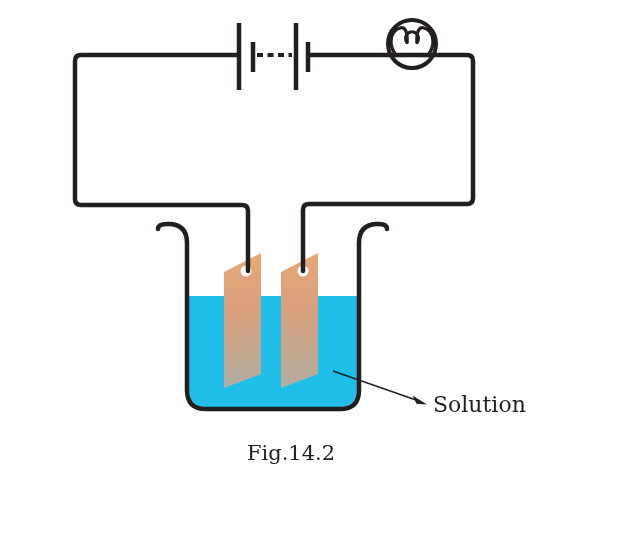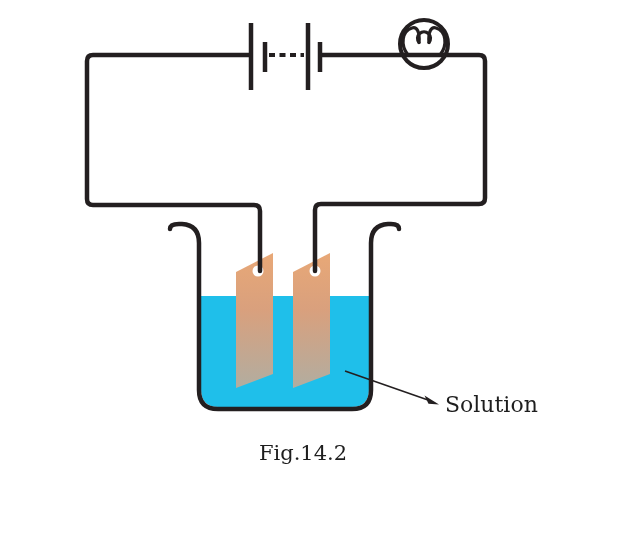--- a/index.html
+++ b/index.html
@@ -7,21 +7,20 @@
     padding: 0;
     background: #ffffff;
   }
   .stage {
     position: relative;
     width: 531px;
     height: 534px;
     background: #ffffff;
     overflow: hidden;
     font-family: "DejaVu Serif", serif;
-    padding-left: 12px;
   }
   svg text {
     font-family: "DejaVu Serif", serif;
   }
   .solution-label {
     font-size: 22px;
   }
   .figure-caption {
     font-size: 21px;
   }

